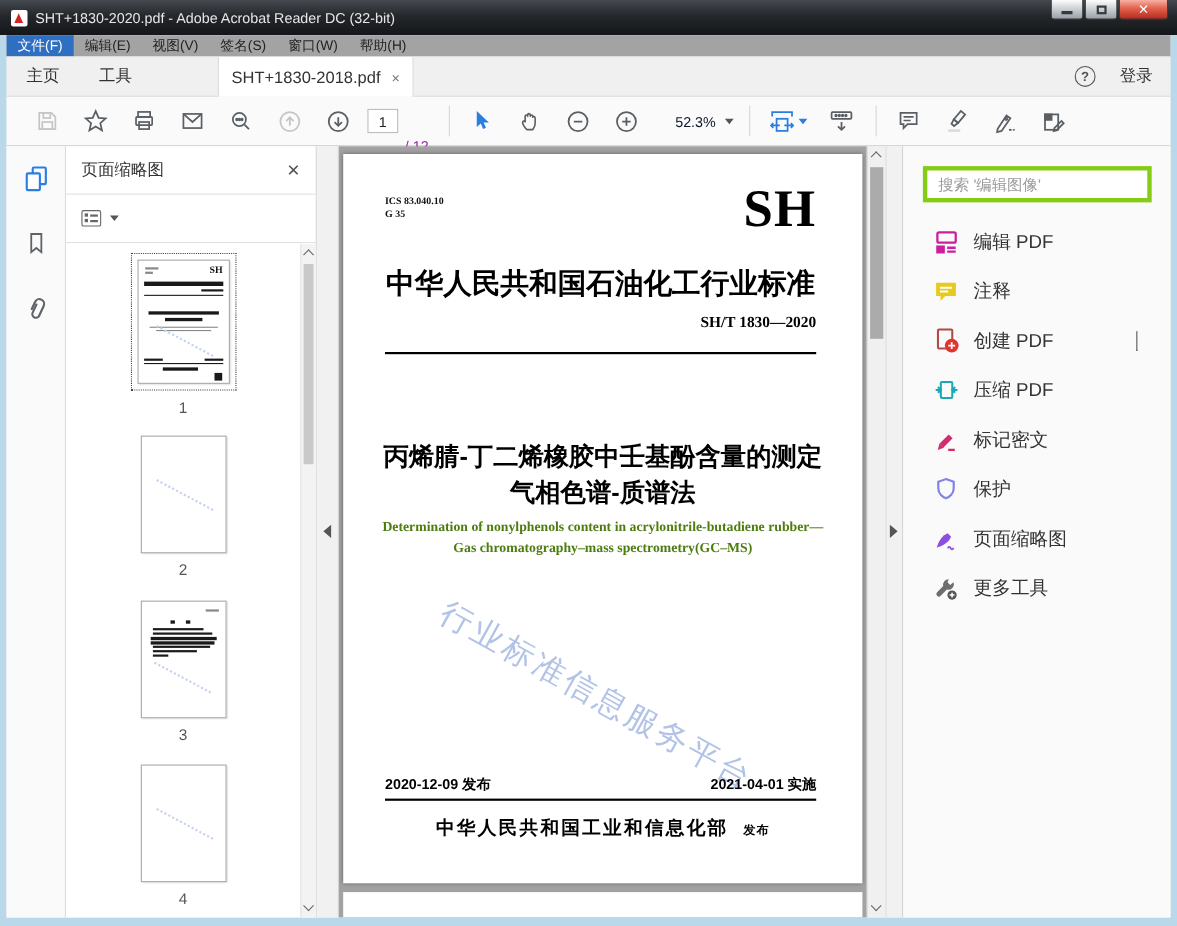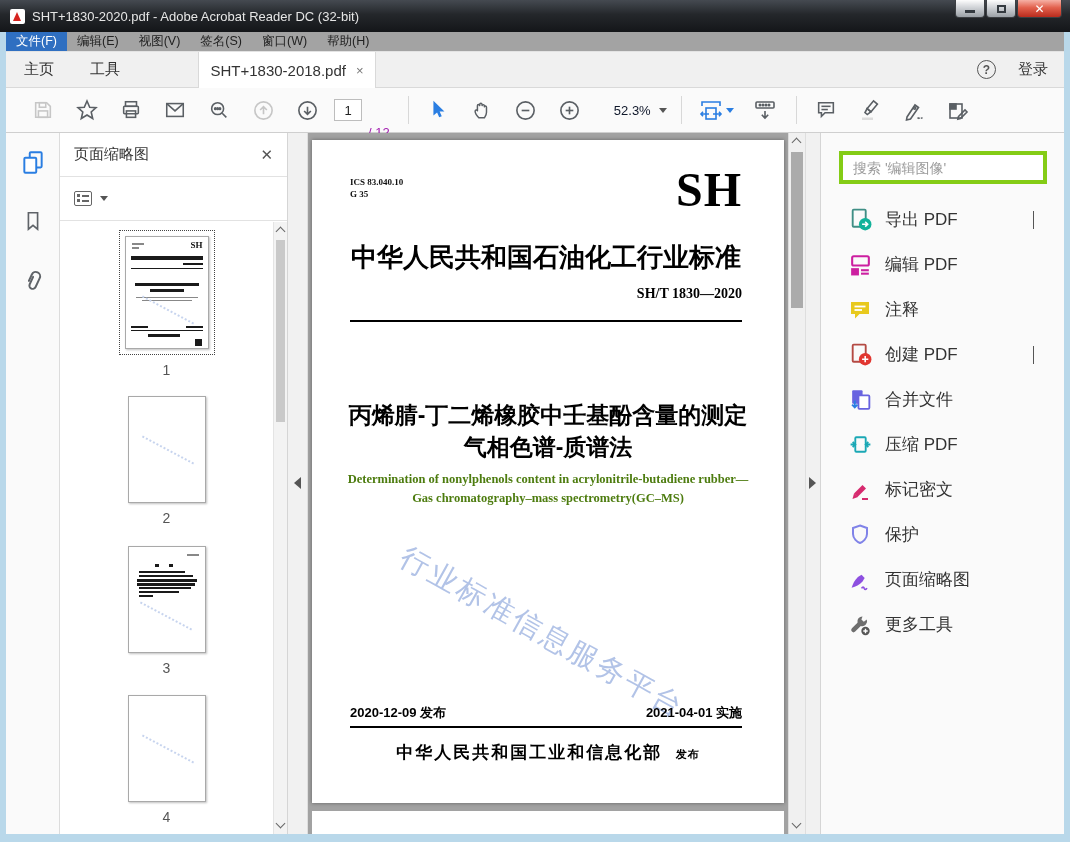--- a/index.html
+++ b/index.html
@@ -482,31 +482,20 @@
       </div>
 
       <div class="strip right">
         <div class="tri-right"></div>
       </div>
 
       <div class="rightpanel">
         <input class="rp-search" placeholder="搜索 '编辑图像'" style="">
         <div class="rp-list">
 
-          <div class="rp-item">
-            <span class="rp-ico">
-                <svg width="25" height="25" viewBox="0 0 24 24">
-                  <rect x="4.5" y="2.5" width="12.5" height="16.5" rx="1" fill="none" stroke="#3f8e85" stroke-width="1.8"></rect>
-                  <circle cx="16.5" cy="16.5" r="6" fill="#12b29a"></circle>
-                  <path d="M13.5 16.5h5.2M16.5 14.2l2.4 2.3-2.4 2.3" fill="none" stroke="#fff" stroke-width="1.5"></path>
-                </svg>
-              </span>
-            <span class="rp-label">导出 PDF</span>
-            <span class="rp-chev"><span class="chev down"></span></span>
-          </div>
 
           <div class="rp-item">
             <span class="rp-ico">
                 <svg width="25" height="25" viewBox="0 0 24 24" fill="none" stroke="#cc1fa0" stroke-width="2">
                   <rect x="4" y="4" width="16" height="9" rx="1.5"></rect>
                   <rect x="4" y="16.5" width="5.5" height="5" fill="#cc1fa0"></rect>
                   <line x1="12.5" y1="17.5" x2="20" y2="17.5"></line>
                   <line x1="12.5" y1="20.8" x2="20" y2="20.8"></line>
                 </svg>
               </span>
@@ -529,30 +518,20 @@
                 <svg width="25" height="25" viewBox="0 0 24 24">
                   <rect x="4.5" y="2.5" width="12.5" height="16.5" rx="1" fill="none" stroke="#b44a43" stroke-width="1.8"></rect>
                   <circle cx="16.5" cy="16.5" r="6" fill="#e13630"></circle>
                   <path d="M16.5 13.5v6M13.5 16.5h6" stroke="#fff" stroke-width="1.5"></path>
                 </svg>
               </span>
             <span class="rp-label">创建 PDF</span>
             <span class="rp-chev"><span class="chev down"></span></span>
           </div>
 
-          <div class="rp-item">
-            <span class="rp-ico">
-                <svg width="25" height="25" viewBox="0 0 24 24">
-                  <rect x="4" y="3" width="10" height="13" rx="1" fill="#6863e0"></rect>
-                  <rect x="10" y="8" width="10.5" height="13" rx="1" fill="#fff" stroke="#6863e0" stroke-width="1.8"></rect>
-                  <path d="M6.5 13v6.5m-2.6-2.6 2.6 2.6 2.6-2.6" fill="none" stroke="#2a7ee2" stroke-width="1.8"></path>
-                </svg>
-              </span>
-            <span class="rp-label">合并文件</span>
-          </div>
 
           <div class="rp-item">
             <span class="rp-ico">
                 <svg width="25" height="25" viewBox="0 0 24 24" fill="none" stroke="#1ba8b5" stroke-width="1.8">
                   <rect x="7" y="5" width="10" height="14" rx="1"></rect>
                   <path d="M2.5 12h3.5M4.5 9.5 7 12l-2.5 2.5M21.5 12h-3.5M19.5 9.5 17 12l2.5 2.5"></path>
                 </svg>
               </span>
             <span class="rp-label">压缩 PDF</span>
           </div>

